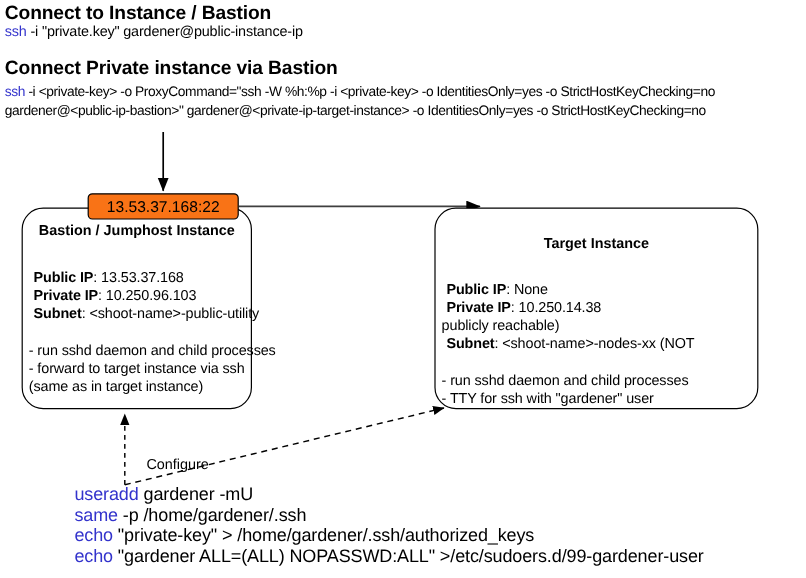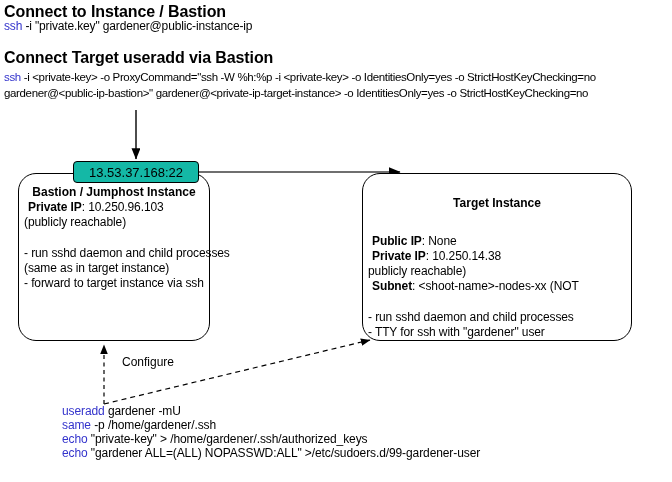--- a/index.html
+++ b/index.html
@@ -58,21 +58,21 @@
     font-size: 12px;
     white-space: nowrap;
     letter-spacing: -0.1px;
   }
   .box-line b { font-weight: bold; }
 
   
   .ip-box {
     border: 1.4px solid #000000;
     border-radius: 4px;
-    background: #14b8a6;
+    background: #f97316;
     box-sizing: border-box;
     display: flex;
     align-items: center;
     justify-content: center;
     font-size: 13px;
     white-space: nowrap;
   }
 
   
   .svg-layer {
@@ -83,35 +83,35 @@
     pointer-events: none;
   }
 
   .configure-label {
     font-size: 12px;
     white-space: nowrap;
   }
 
   
   .script-line {
-    font-size: 12px;
+    font-size: 15px;
     white-space: nowrap;
     letter-spacing: -0.1px;
   }
 </style>
 </head>
 <body>
 
 <div id="canvas">
 
   <div class="abs heading" style="left:4px; top:3px;">Connect to Instance / Bastion</div>
 
   <div class="abs cmdline" style="left:4px; top:19px;"><span class="kw">ssh</span><span> -i "private.key" gardener@public-instance-ip</span></div>
 
-  <div class="abs heading" style="left:4px; top:49px;">Connect Target useradd via Bastion</div>
+  <div class="abs heading" style="left:4px; top:49px;">Connect Private instance via Bastion</div>
 
   <div class="abs cmd-wrap-line" style="left:4px; top:71px;"><span class="kw">ssh</span><span> -i &lt;private-key&gt; -o ProxyCommand="ssh -W %h:%p -i &lt;private-key&gt; -o IdentitiesOnly=yes -o StrictHostKeyChecking=no</span></div>
 
   <div class="abs cmd-wrap-line" style="left:4px; top:87px;">gardener@&lt;public-ip-bastion&gt;" gardener@&lt;private-ip-target-instance&gt; -o IdentitiesOnly=yes -o StrictHostKeyChecking=no</div>
 
   <svg class="svg-layer" viewBox="0 0 672 482" xmlns="http://www.w3.org/2000/svg">
     <defs>
       <marker id="arrowSolid" markerWidth="9" markerHeight="9" refX="7.6" refY="3.2" orient="auto" markerUnits="strokeWidth">
         <path d="M0,0 L8,3.2 L0,6.4 z" fill="#000000"></path>
       </marker>
@@ -125,31 +125,32 @@
     <line x1="199" y1="172" x2="400" y2="172" stroke="#3f3f3f" stroke-width="1.5" marker-end="url(#arrowSolid)"></line>
 
     <line x1="104" y1="404" x2="104" y2="345" stroke="#000000" stroke-width="1.2" stroke-dasharray="4,3.5" marker-end="url(#arrowDash)"></line>
 
     <line x1="104" y1="404" x2="370" y2="340" stroke="#000000" stroke-width="1.2" stroke-dasharray="5,4" marker-end="url(#arrowDash)"></line>
   </svg>
 
   <div class="abs instance-box" style="left:18px; top:173px; width:192px; height:168px;">
     <div class="box-title" style="margin-top:11px;">Bastion / Jumphost Instance</div>
 
+    <div class="box-line" style="margin:25px 0 0 9px;"><b>Public IP</b><span>: 13.53.37.168</span></div>
 
     <div class="box-line" style="margin:1px 0 0 9px;"><b>Private IP</b><span>: 10.250.96.103</span></div>
 
+    <div class="box-line" style="margin:1px 0 0 9px;"><b>Subnet</b><span>: &lt;shoot-name&gt;-public-utility</span></div>
 
-    <div class="box-line" style="margin:1px 0 0 5px;">(publicly reachable)</div>
 
     <div class="box-line" style="margin:17px 0 0 5px;">- run sshd daemon and child processes</div>
 
+    <div class="box-line" style="margin:1px 0 0 5px;">- forward to target instance via ssh</div>
+
     <div class="box-line" style="margin:1px 0 0 5px;">(same as in target instance)</div>
-
-    <div class="box-line" style="margin:1px 0 0 5px;">- forward to target instance via ssh</div>
   </div>
 
   <div class="abs ip-box" style="left:73px; top:161px; width:126px; height:22px;">13.53.37.168:22</div>
 
   <div class="abs instance-box" style="left:362px; top:173px; width:270px; height:168px;">
     <div class="box-title" style="margin-top:22px;">Target Instance</div>
 
     <div class="box-line" style="margin:24px 0 0 9px;"><b>Public IP</b><span>: None</span></div>
 
     <div class="box-line" style="margin:1px 0 0 9px;"><b>Private IP</b><span>: 10.250.14.38</span></div>
@@ -157,21 +158,21 @@
     <div class="box-line" style="margin:1px 0 0 5px;">publicly reachable)</div>
 
     <div class="box-line" style="margin:1px 0 0 9px;"><b>Subnet</b><span>: &lt;shoot-name&gt;-nodes-xx (NOT</span></div>
 
     <div class="box-line" style="margin:17px 0 0 5px;">- run sshd daemon and child processes</div>
 
     <div class="box-line" style="margin:1px 0 0 5px;">- TTY for ssh with "gardener" user</div>
   </div>
 
 
-  <div class="abs configure-label" style="left:122px; top:355px;">Configure</div>
+  <div class="abs configure-label" style="left:122px; top:380px;">Configure</div>
 
   <div class="abs" style="left:62px; top:404px;">
     <div class="script-line"><span class="kw">useradd</span><span> gardener -mU</span></div>
     <div class="script-line"><span class="kw">same</span><span> -p /home/gardener/.ssh</span></div>
     <div class="script-line"><span class="kw">echo</span><span> "private-key" &gt; /home/gardener/.ssh/authorized_keys</span></div>
     <div class="script-line"><span class="kw">echo</span><span> "gardener ALL=(ALL) NOPASSWD:ALL" &gt;/etc/sudoers.d/99-gardener-user</span></div>
   </div>
 
 </div>
 

